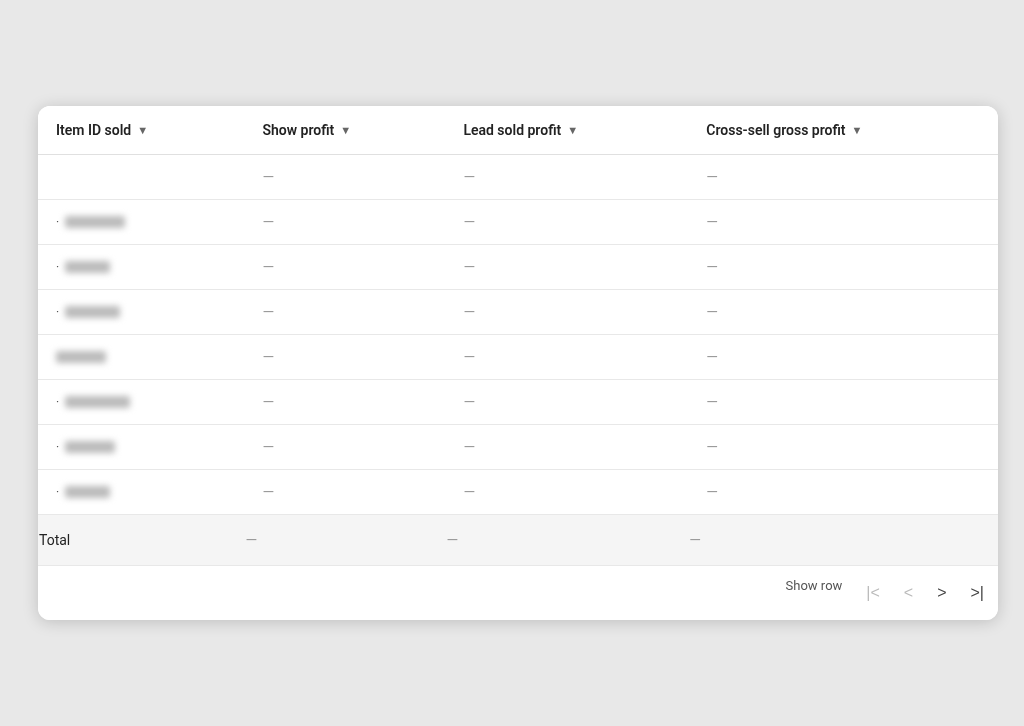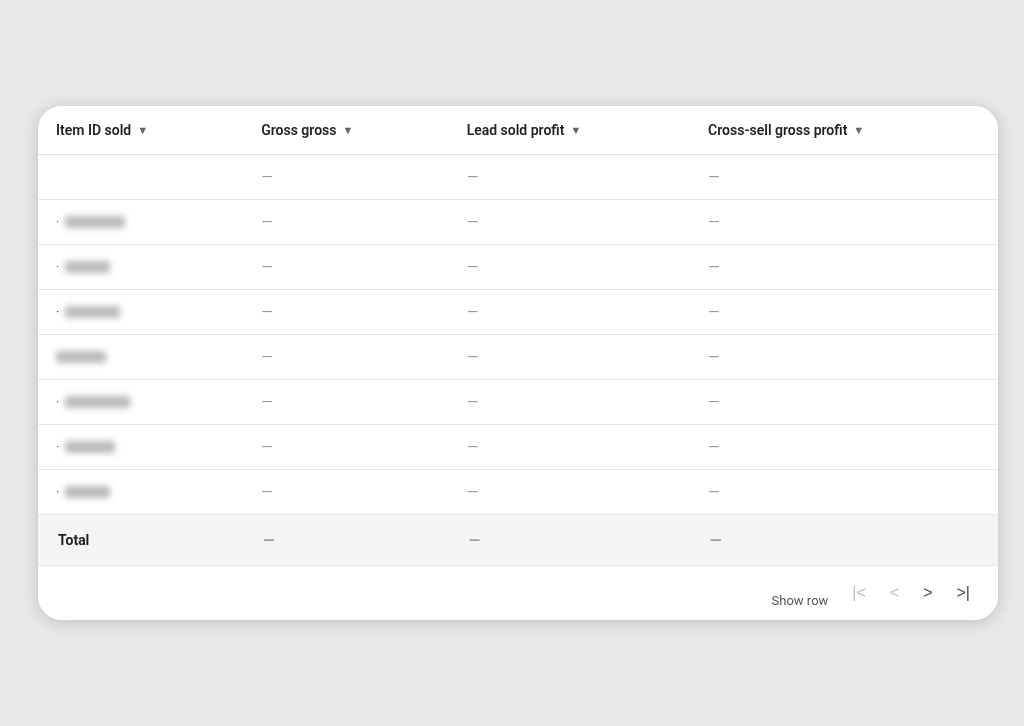--- a/index.html
+++ b/index.html
@@ -6,21 +6,21 @@
     body {
       background: #e8e8e8;
       display: flex;
       align-items: center;
       justify-content: center;
       min-height: 100vh;
       font-family: 'Roboto', Arial, sans-serif;
     }
     .card {
       background: #fff;
-      border-radius: 24px;
+      border-radius: 12px;
       box-shadow: 0 2px 16px rgba(0,0,0,0.18);
       width: 960px;
       overflow: hidden;
       margin-left: 12px;
     }
     .table-container {
       overflow: hidden;
     }
     table {
       width: 100%;
@@ -77,30 +77,30 @@
       border-radius: 2px;
       background: #bbb;
       filter: blur(3px);
       vertical-align: middle;
     }
     .tfoot-row {
       background: #f5f5f5;
       border-top: 1px solid #ddd;
     }
     .tfoot-row td {
-      padding: 16px 20px;
-      font-weight: 700;
+      padding: 16px 1px;
+      font-weight: 400;
       font-size: 14px;
       color: #222;
     }
     .pagination-bar {
       display: flex;
-      align-items: flex-end;
+      align-items: flex-start;
       justify-content: flex-end;
-      padding: 12px 18px;
+      padding: 12px 4px;
       background: #fff;
       border-top: 1px solid #e8e8e8;
       gap: 4px;
     }
     .show-row-label {
       font-size: 13px;
       color: #555;
       margin-right: 10px;
     }
     .page-btn {
@@ -129,21 +129,21 @@
       <thead>
         <tr>
           <th>
             <div class="th-inner">
               <span>Item ID sold</span>
               <span class="sort-icon">▼</span>
             </div>
           </th>
           <th>
             <div class="th-inner">
-              <span>Gross gross</span>
+              <span>Show profit</span>
               <span class="sort-icon">▼</span>
             </div>
           </th>
           <th>
             <div class="th-inner">
               <span>Lead sold profit</span>
               <span class="sort-icon">▼</span>
             </div>
           </th>
           <th>

